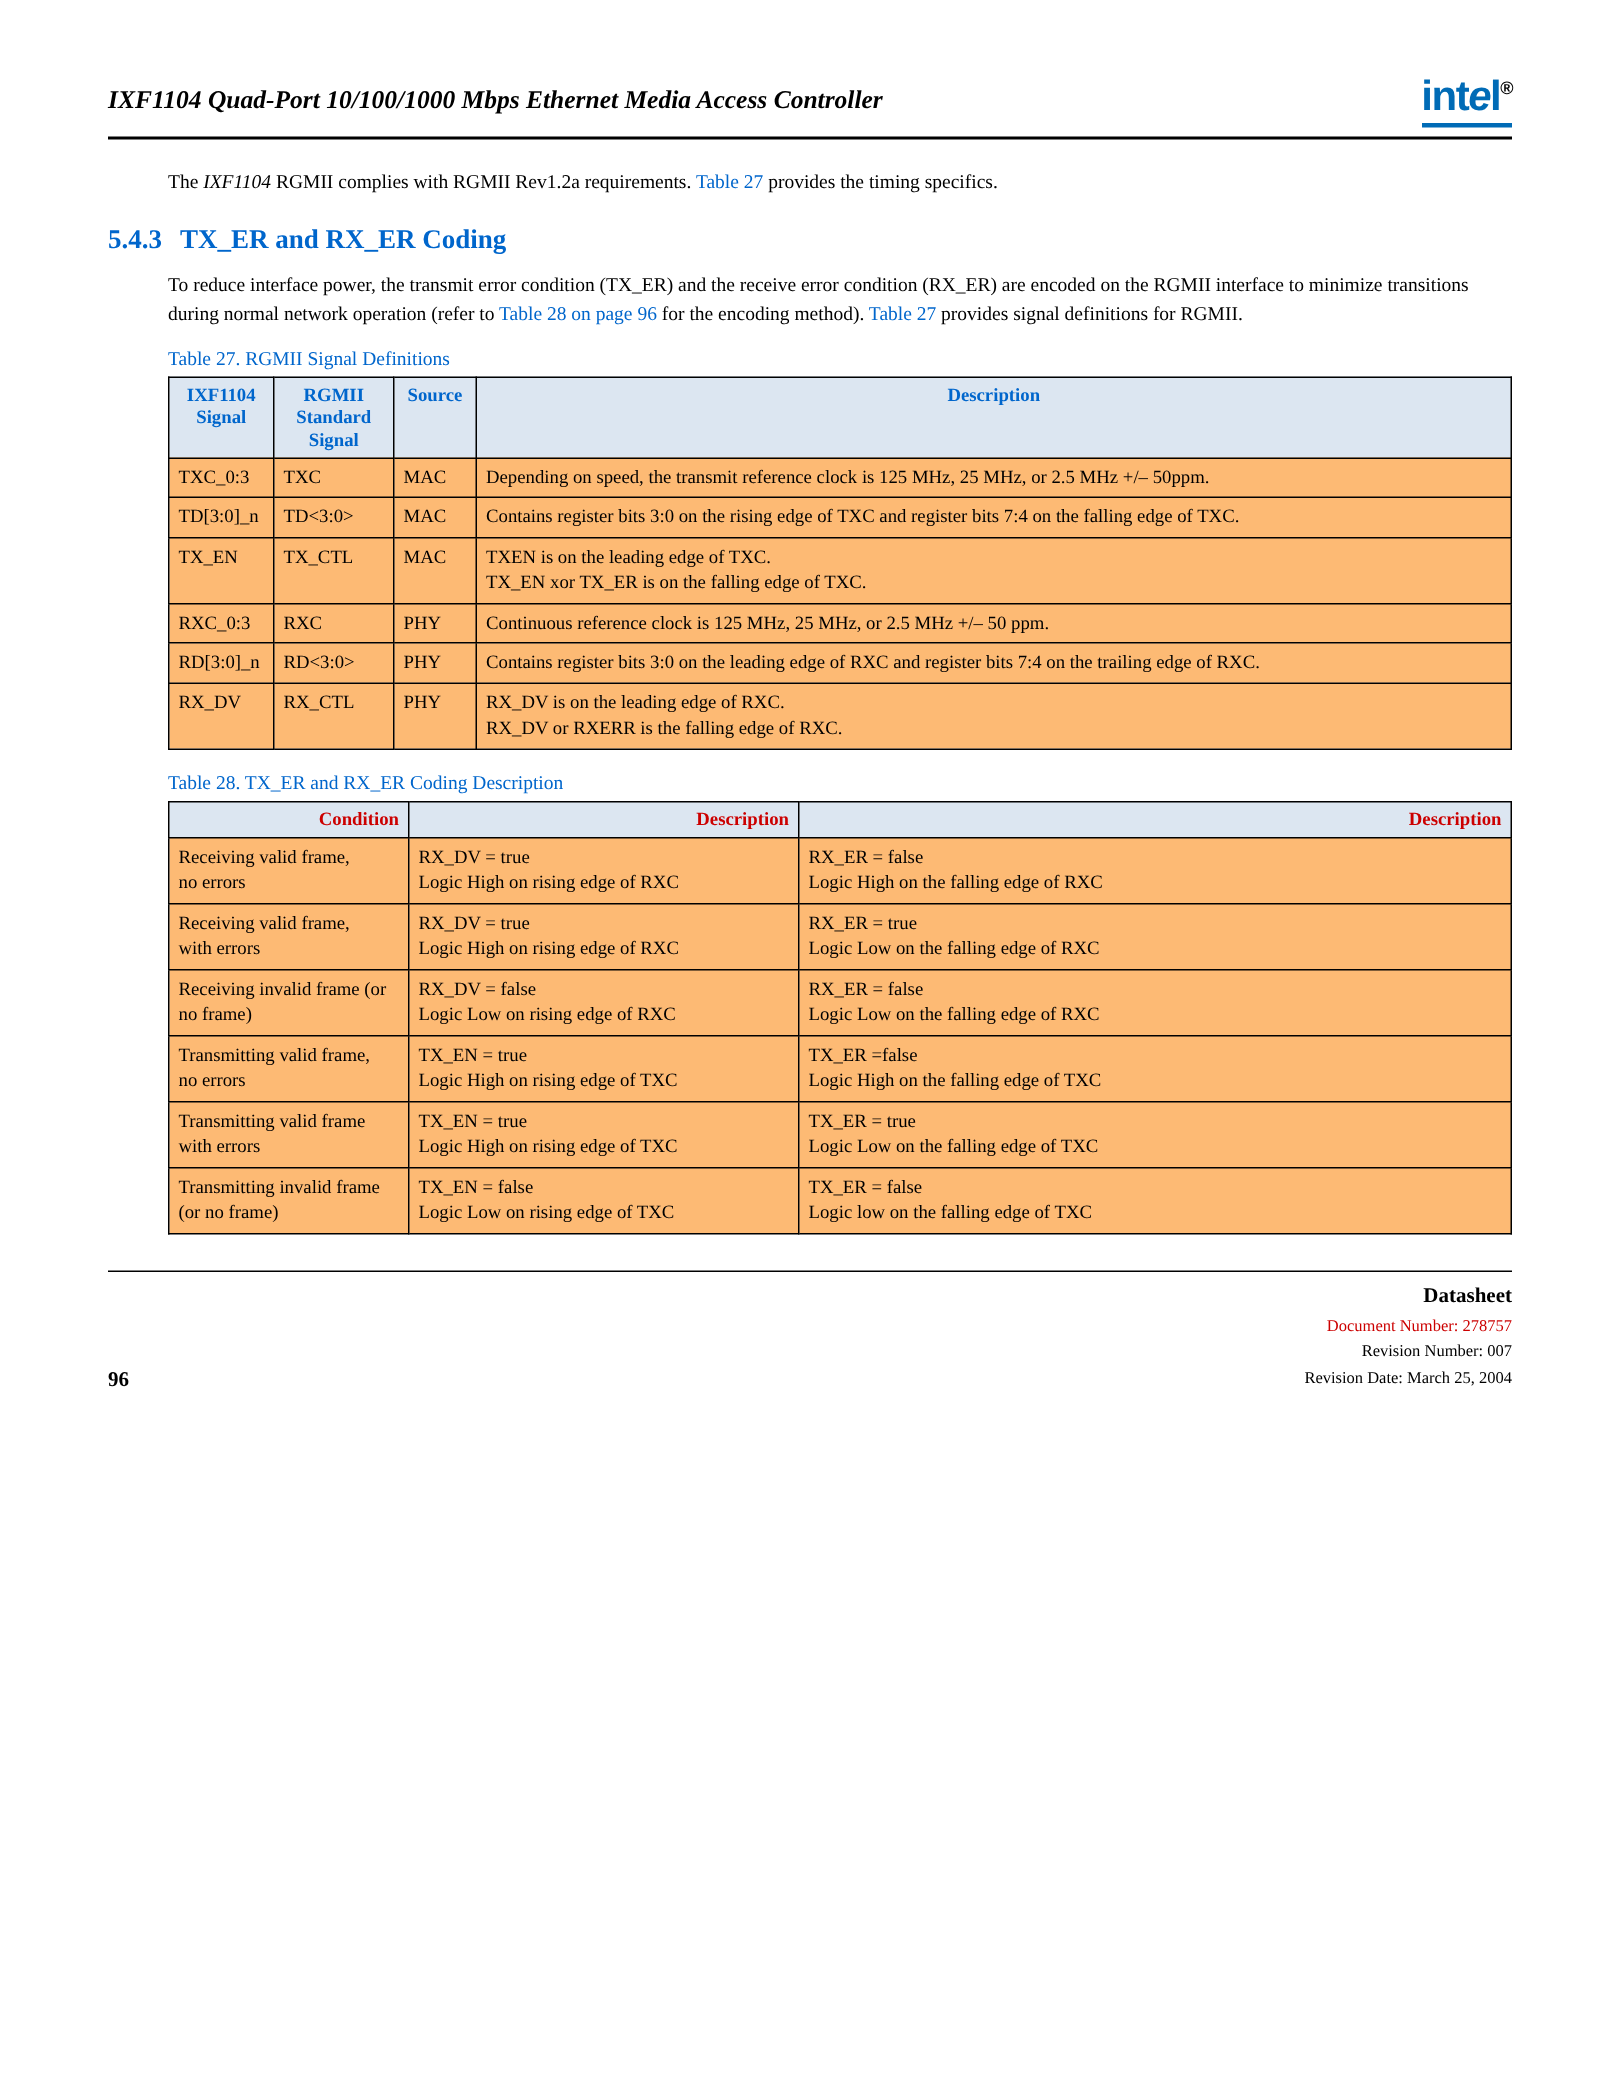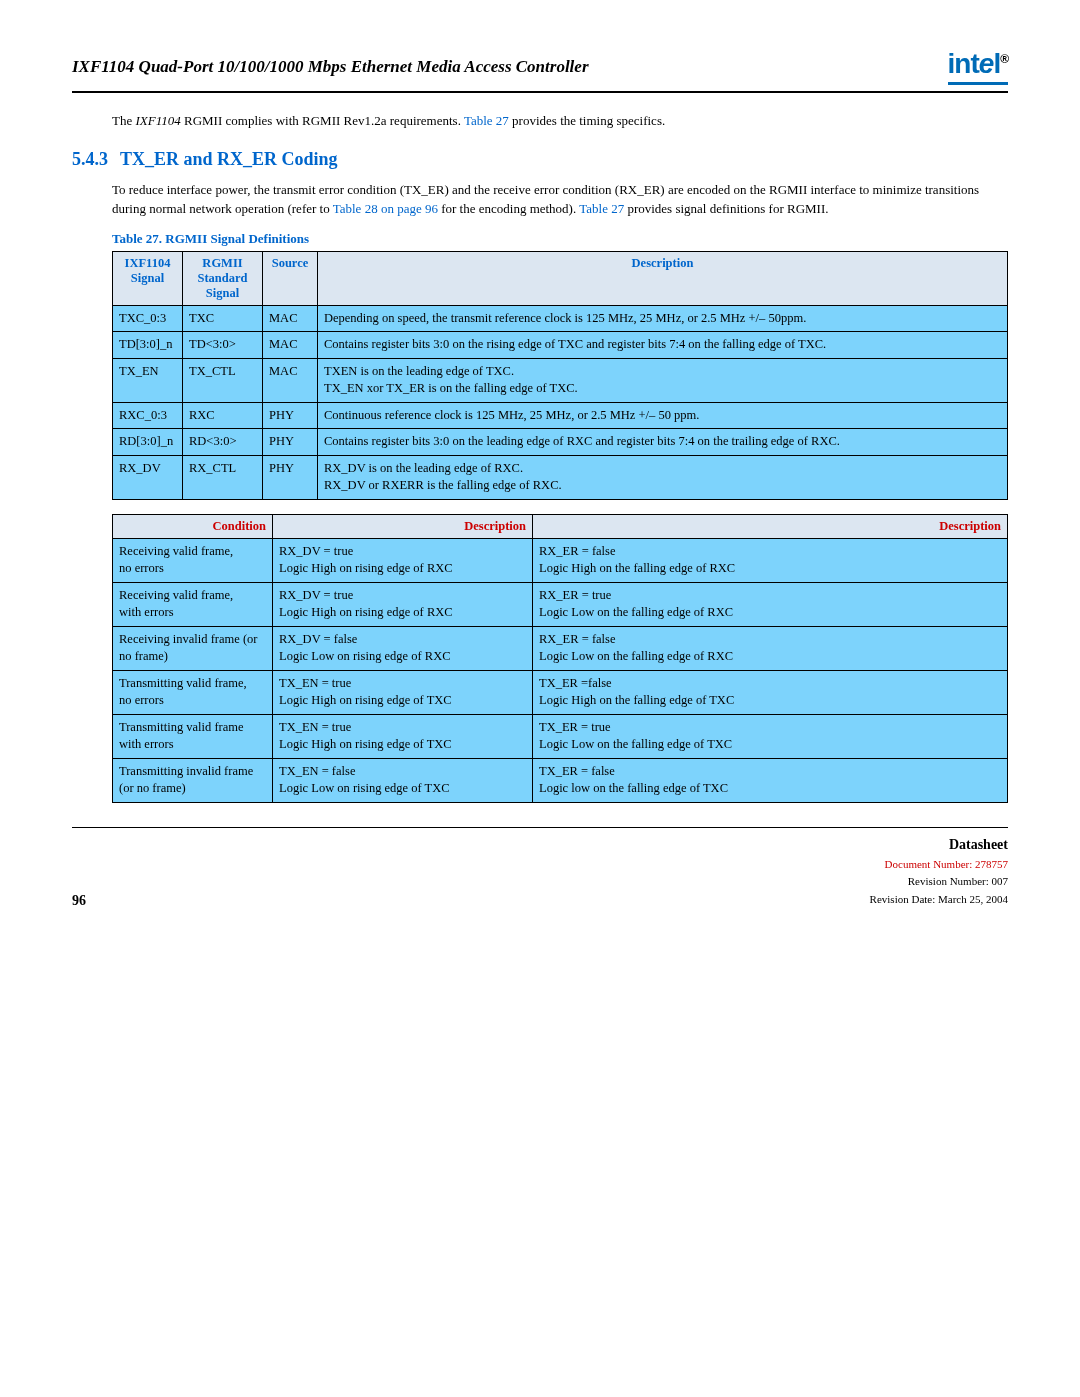--- a/index.html
+++ b/index.html
@@ -73,21 +73,21 @@
     .body-text em {
       font-style: italic;
     }
     a, .link {
       color: #0066cc;
       text-decoration: none;
     }
 
     
     .table-caption {
-      font-weight: bold;
+      font-weight: normal;
       color: #0066cc;
       font-size: 13px;
       margin-bottom: 4px;
       margin-left: 40px;
     }
 
     
     table {
       border-collapse: collapse;
       width: calc(100% - 40px);
@@ -101,21 +101,21 @@
       vertical-align: top;
     }
     table th {
       background: #dce6f1;
       color: #0066cc;
       font-weight: bold;
       text-align: right;
       font-size: 12.5px;
     }
     table td {
-      background: #7dd3fc;
+      background: #fdba74;
       line-height: 1.4;
     }
     .col-signal { width: 70px; }
     .col-rgmii { width: 80px; }
     .col-source { width: 55px; }
     .col-desc { }
 
     .table2 .col-cond { width: 160px; }
     .table2 .col-desc1 { width: 260px; }
     .table2 .col-desc2 { }
@@ -229,20 +229,23 @@
         <tr>
     <td>RX_DV</td>
     <td>RX_CTL</td>
     <td>PHY</td>
     <td>RX_DV is on the leading edge of RXC.<br>RX_DV or RXERR is the falling edge of RXC.</td>
   </tr>
       </tbody>
   </table>
 
 
+  <div class="table-caption">
+    <a class="link">Table 28.  TX_ER and RX_ER Coding Description</a>
+  </div>
 
   <table class="table2">
     <colgroup>
       <col class="col-cond">
       <col class="col-desc1">
       <col class="col-desc2">
     </colgroup>
     <thead>
       <tr>
         <th style="color:#cc0000;">Condition</th>

